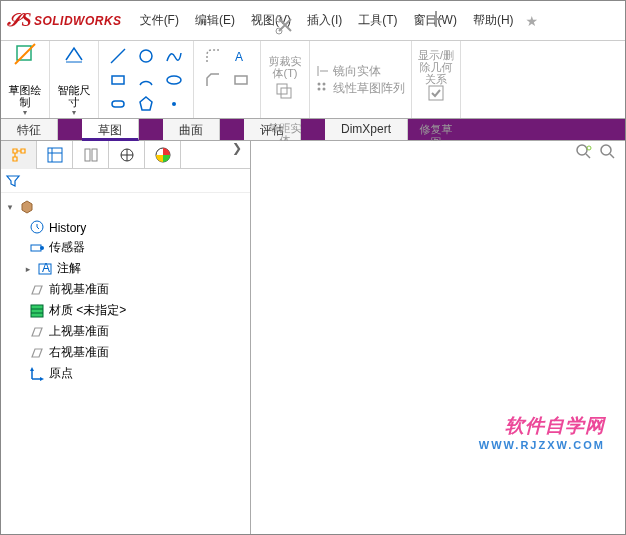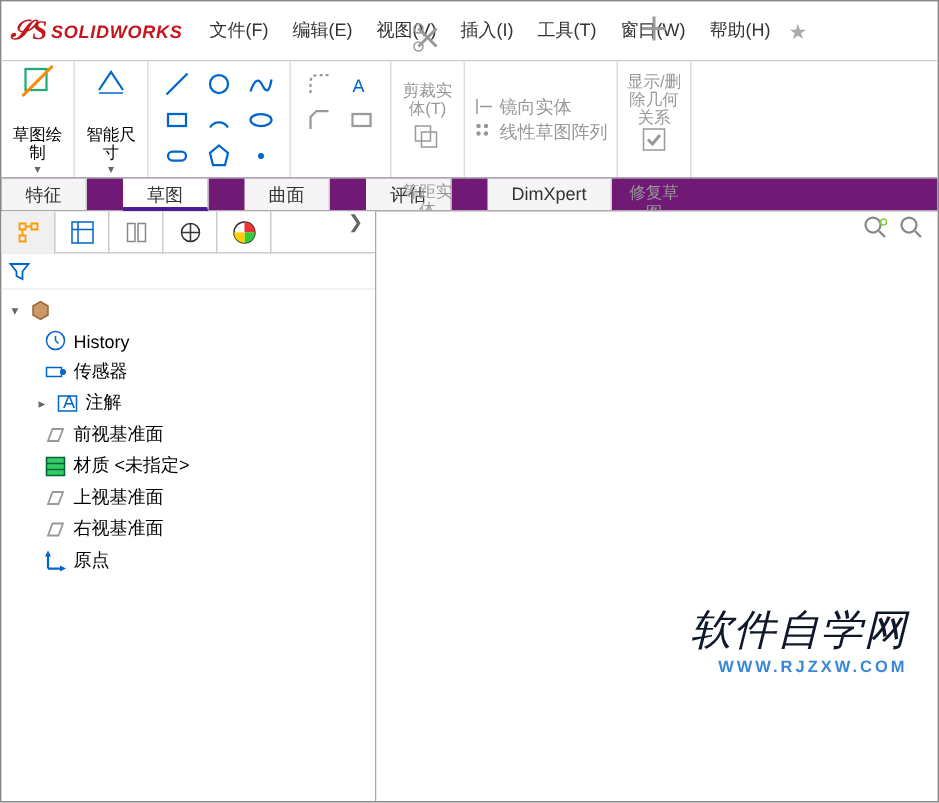--- a/index.html
+++ b/index.html
@@ -35,21 +35,21 @@
 .tree { padding:4px 0; }
 .tree-item { display:flex; align-items:center; padding:2px 4px; cursor:pointer; gap:4px; }
 .tree-item .ticon { width:16px; height:16px; display:flex; align-items:center; justify-content:center; }
 .tree-item.sub { padding-left:28px;align-items:flex-end; }
 .tree-item.sub2 { padding-left:22px; }
 .expand { width:10px; text-align:center; color:#666; font-size:9px; }
 .viewport { flex:1; background:#fff; position:relative; }
 .view-icons { position:absolute; top:2px; right:8px; display:flex; gap:6px; }
 .view-icons svg { width:18px; height:18px; cursor:pointer; }
 .watermark { position:absolute; bottom:100px; right:20px; text-align:right; }
-.wm1 { font-size:28px; font-weight:normal; color:#0f172a; font-style:italic; letter-spacing:1px; }
+.wm1 { font-size:19px; font-weight:bold; color:#ec4899; font-style:italic; letter-spacing:1px; }
 .wm2 { font-size:11px; color:#3888d8; letter-spacing:2px; font-weight:bold; }
 .panel-chevron { margin-left:auto; padding:0 8px; color:#666; cursor:pointer; }
 </style>
 </head>
 <body>
 
 <div class="menubar">
   <div class="logo">
     <span class="logo-s">𝒮S</span>
     <span>SOLIDWORKS</span>

